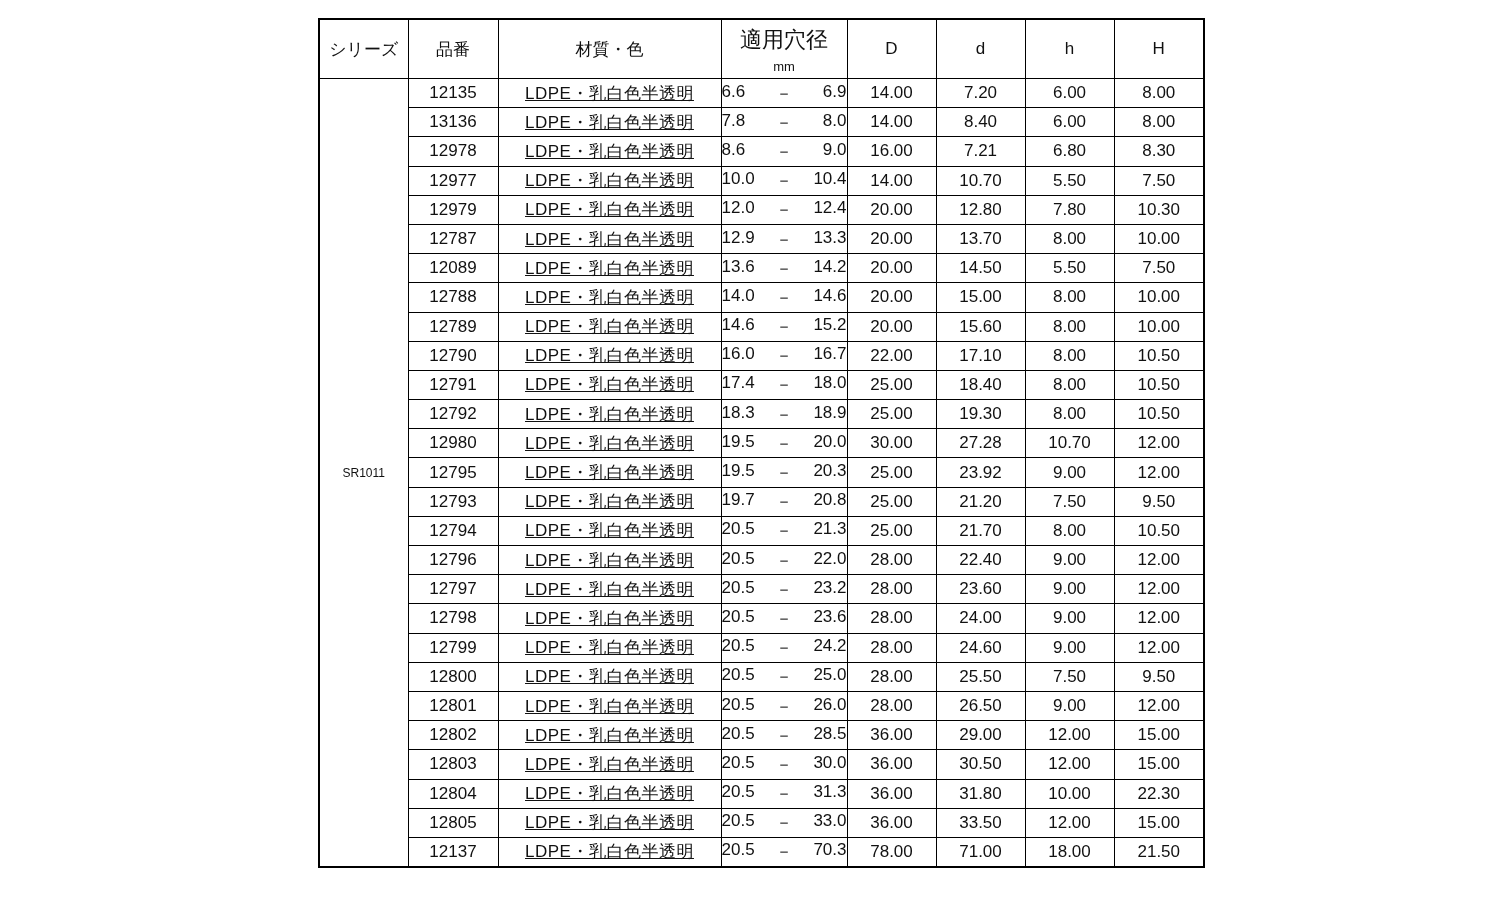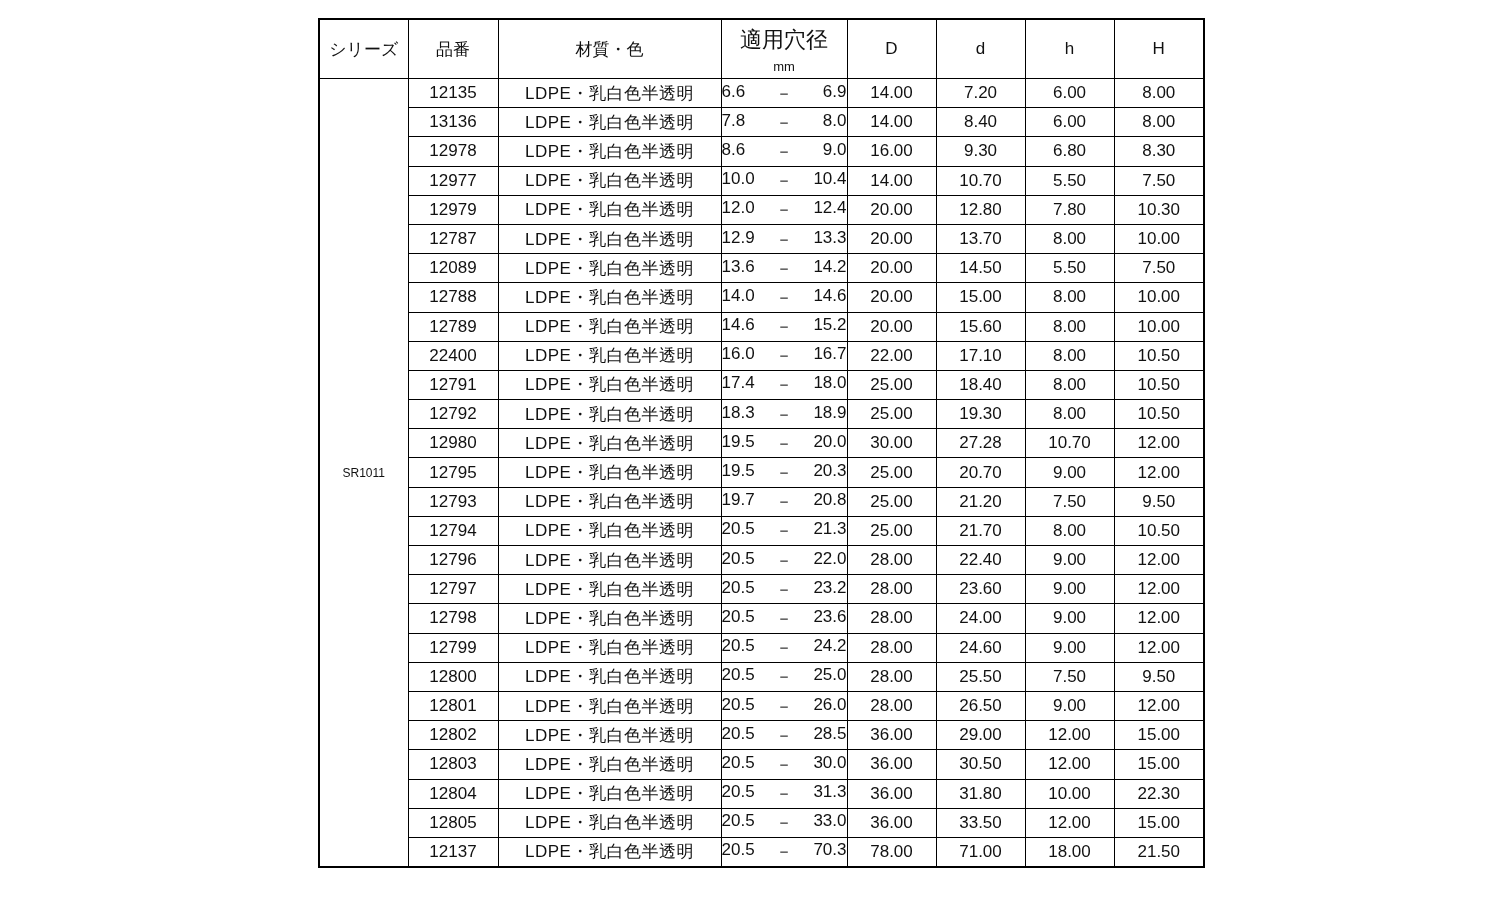--- a/index.html
+++ b/index.html
@@ -44,21 +44,21 @@
     td.range {
       text-align: left;
       padding: 0 8px 0 8px;
     }
     .range-inner {
       display: flex;
       justify-content: space-between;
       width: 100%;
     }
     .range-inner span { display: inline-block; }
-    td.material { letter-spacing: 0.5px; }
+    td.material { letter-spacing: 0.5px; text-decoration: underline; }
   </style>
 </head>
 <body>
 
 <div class="wrap">
   <table class="spec">
     <colgroup>
       <col style="width:89px">
       <col style="width:90px">
       <col style="width:223px">
@@ -119,21 +119,21 @@
           <td>12978</td>
           <td class="material">LDPE・乳白色半透明</td>
           <td class="range">
                <div class="range-inner">
                  <span>8.6</span>
                  <span>－</span>
                  <span>9.0</span>
                </div>
              </td>
           <td>16.00</td>
-          <td>9.30</td>
+          <td>7.21</td>
           <td>6.80</td>
           <td>8.30</td>
         </tr>
         <tr>
           <td>12977</td>
           <td class="material">LDPE・乳白色半透明</td>
           <td class="range">
                <div class="range-inner">
                  <span>10.0</span>
                  <span>－</span>
@@ -214,21 +214,21 @@
                  <span>－</span>
                  <span>15.2</span>
                </div>
              </td>
           <td>20.00</td>
           <td>15.60</td>
           <td>8.00</td>
           <td>10.00</td>
         </tr>
         <tr>
-          <td>22400</td>
+          <td>12790</td>
           <td class="material">LDPE・乳白色半透明</td>
           <td class="range">
                <div class="range-inner">
                  <span>16.0</span>
                  <span>－</span>
                  <span>16.7</span>
                </div>
              </td>
           <td>22.00</td>
           <td>17.10</td>
@@ -284,21 +284,21 @@
           <td>12795</td>
           <td class="material">LDPE・乳白色半透明</td>
           <td class="range">
                <div class="range-inner">
                  <span>19.5</span>
                  <span>－</span>
                  <span>20.3</span>
                </div>
              </td>
           <td>25.00</td>
-          <td>20.70</td>
+          <td>23.92</td>
           <td>9.00</td>
           <td>12.00</td>
         </tr>
         <tr>
           <td>12793</td>
           <td class="material">LDPE・乳白色半透明</td>
           <td class="range">
                <div class="range-inner">
                  <span>19.7</span>
                  <span>－</span>

